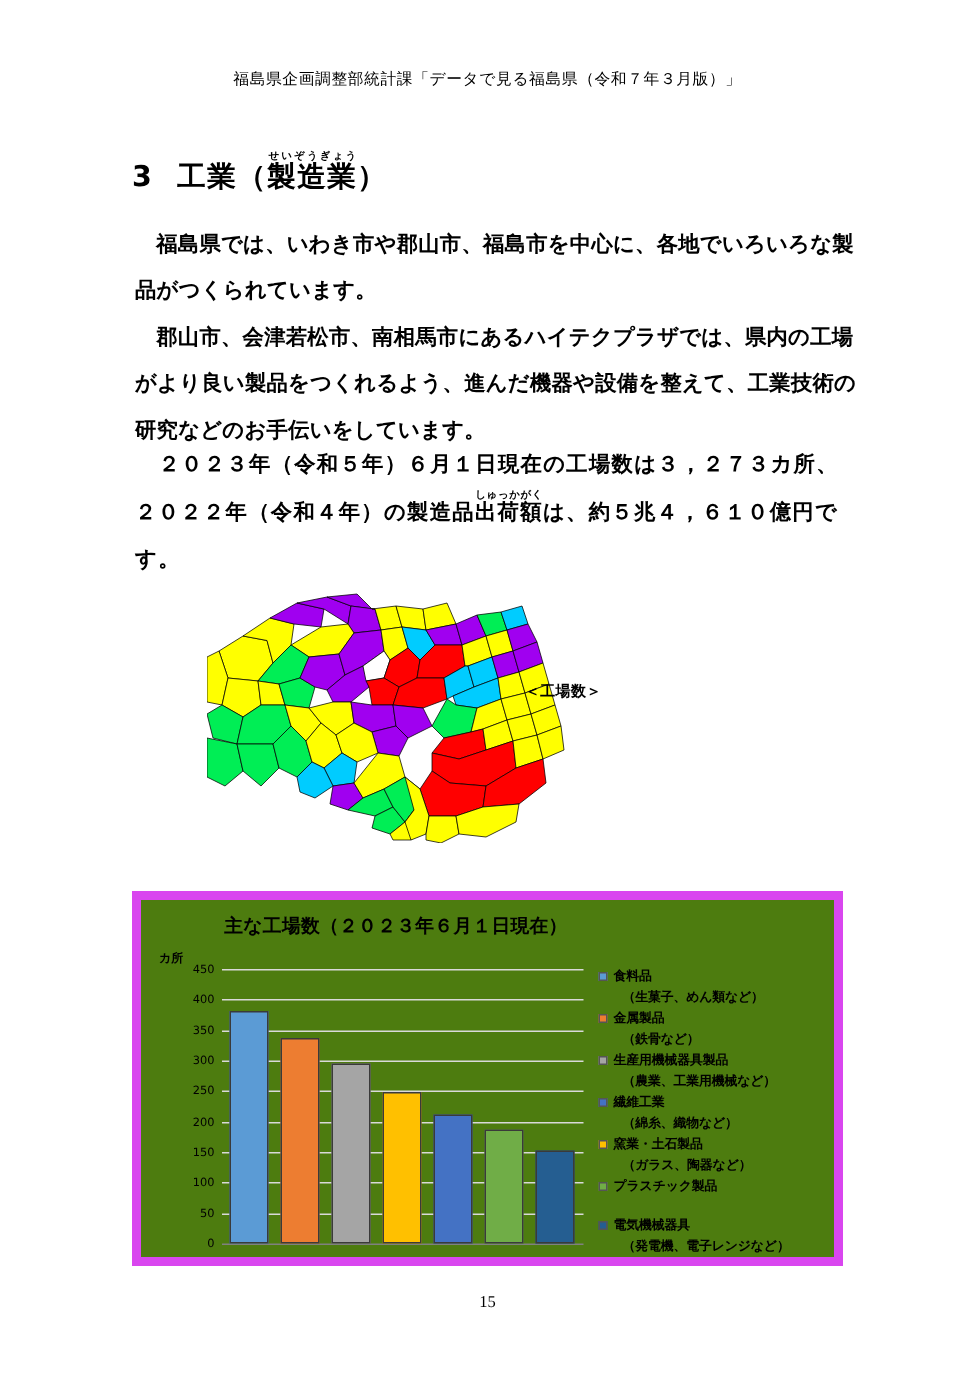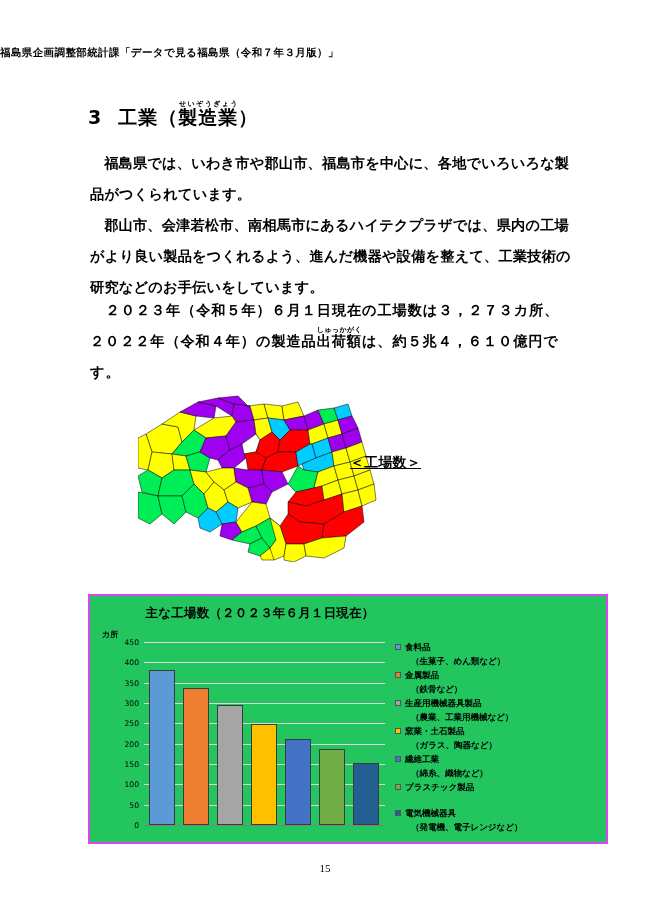--- a/index.html
+++ b/index.html
@@ -20,22 +20,23 @@
     width: 650px;
     height: 919px;
   }
 
   
   .doc-header {
     position: absolute;
     top: 46px;
     left: 0;
     width: 650px;
+    text-align: center;
     font-size: 10.5px;
-    font-weight: bold;
+    font-weight: normal;
     letter-spacing: .4px;
   }
 
   
   .section-title {
     position: absolute;
     top: 100px;
     left: 88px;
     font-size: 19px;
     font-weight: bold;
@@ -88,25 +89,24 @@
   .map-canvas svg { display: block; }
 
   
   .map-legend {
     position: absolute;
     left: 240px;
     top: 82px;
     width: 184px;
   }
   .map-legend-title {
-    font-size: 14px;
+    font-size: 10px;
     font-weight: bold;
     margin-bottom: 2px;
     letter-spacing: .2px;
-    text-decoration: underline;
   }
   .legend-table {
     border-collapse: collapse;
     width: 184px;
     border: 1px solid #000;
   }
   .legend-table td {
     border: 1px solid #000;
     height: 12px;
     padding: 0;
@@ -118,24 +118,24 @@
     padding-left: 3px;
     letter-spacing: -.1px;
     white-space: nowrap;
   }
 
   
   .chart-box {
     position: absolute;
     top: 594px;
     left: 88px;
-    width: 520px;
+    width: 474px;
     height: 250px;
-    border: 2px solid #d946ef;
-    background: #22c55e;
+    border: 6px solid #d946ef;
+    background: #4d7c0f;
     box-sizing: border-box;
   }
   .chart-title {
     position: absolute;
     top: 9px;
     left: 0;
     width: 340px;
     text-align: center;
     font-size: 12.5px;
     font-weight: bold;
@@ -419,34 +419,34 @@
       </div>
       <div class="cl-item">
         <div class="cl-main">
           <span class="cl-key" style="background:#A5A5A5"></span>
           <span>生産用機械器具製品</span>
         </div>
         <div class="cl-sub">（農業、工業用機械など）</div>
       </div>
       <div class="cl-item">
         <div class="cl-main">
+          <span class="cl-key" style="background:#4472C4"></span>
+          <span>繊維工業</span>
+        </div>
+        <div class="cl-sub">（綿糸、織物など）</div>
+      </div>
+      <div class="cl-item">
+        <div class="cl-main">
           <span class="cl-key" style="background:#FFC000"></span>
           <span>窯業・土石製品</span>
         </div>
         <div class="cl-sub">（ガラス、陶器など）</div>
       </div>
       <div class="cl-item">
         <div class="cl-main">
-          <span class="cl-key" style="background:#4472C4"></span>
-          <span>繊維工業</span>
-        </div>
-        <div class="cl-sub">（綿糸、織物など）</div>
-      </div>
-      <div class="cl-item">
-        <div class="cl-main">
           <span class="cl-key" style="background:#70AD47"></span>
           <span>プラスチック製品</span>
         </div>
       </div>
       <div class="cl-gap"></div>
       <div class="cl-item">
         <div class="cl-main">
           <span class="cl-key" style="background:#255E91"></span>
           <span>電気機械器具</span>
         </div>

